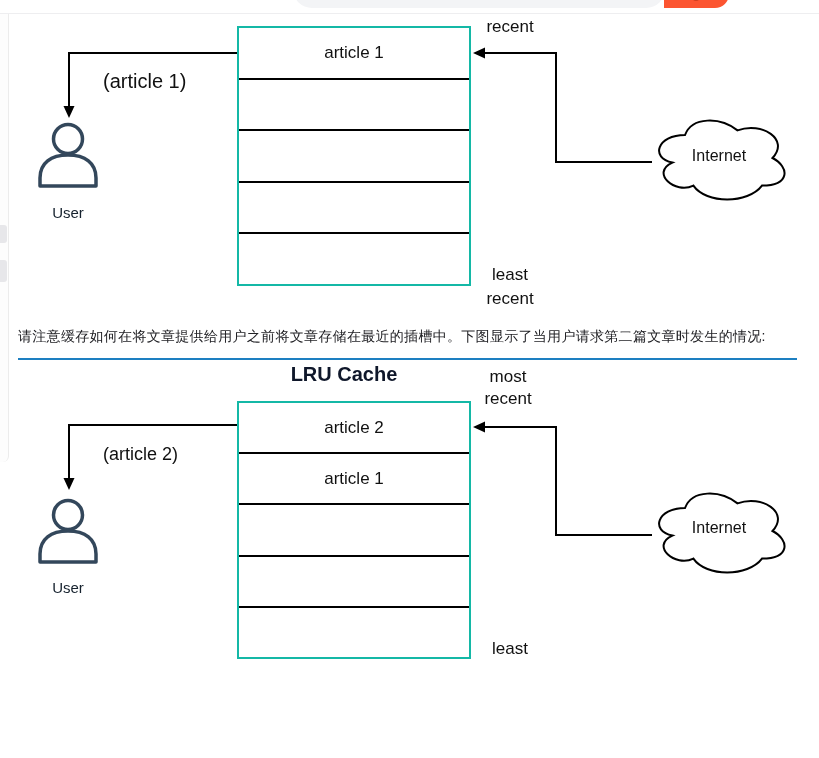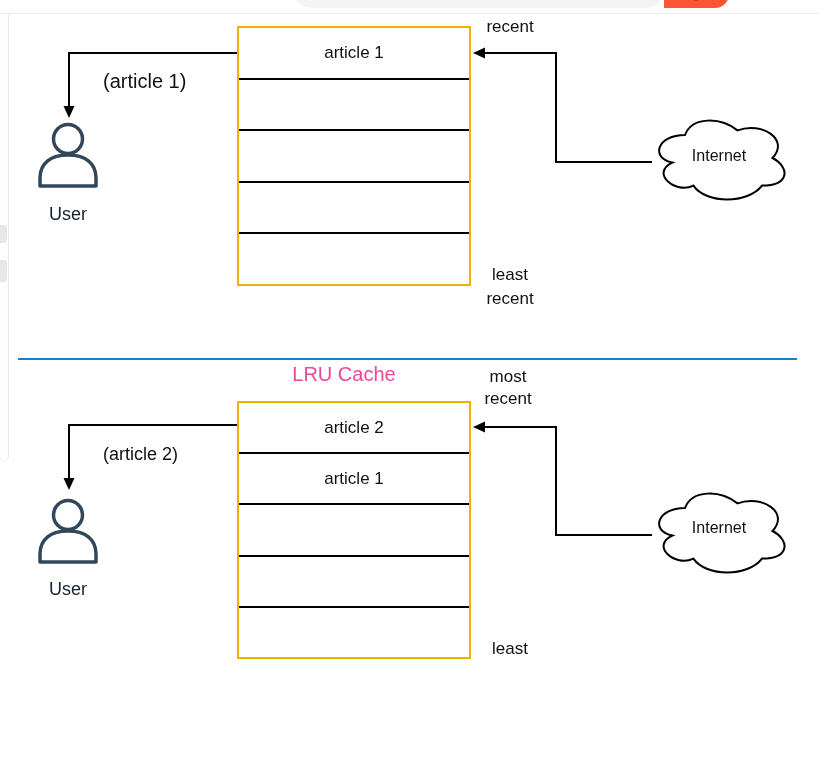--- a/index.html
+++ b/index.html
@@ -15,30 +15,30 @@
   .search-glyph{position:absolute;left:29px;top:28px;width:6px;height:4px;
                 background:rgba(120,20,0,.35);border-radius:50%;}
   .header-divider{position:absolute;left:0;top:13px;width:819px;height:1px;background:#eeeef0;}
 
   
   .gutter{position:absolute;left:0;top:14px;width:8px;height:448px;background:#fdfdfd;
           border-right:1px solid #ececec;border-bottom-right-radius:6px;}
   .chip{position:absolute;background:#e7e7ea;border-radius:0 3px 3px 0;}
 
   
-  .table{position:absolute;border:2px solid #eab308;background:#fff;display:flex;
+  .table{position:absolute;border:2px solid #14b8a6;background:#fff;display:flex;
          flex-direction:column;box-sizing:border-box;}
   .slot{flex:1;border-top:2px solid #000;display:flex;align-items:center;justify-content:center;
         font-size:17px;color:#111;}
   .slot:first-child{border-top:none;}
 
   .dlabel{position:absolute;color:#111;font-size:17px;white-space:nowrap;}
   .side-label{position:absolute;width:64px;text-align:center;font-size:17px;color:#111;}
-  .lru-title{position:absolute;font-size:20px;font-weight:normal;color:#ec4899;text-align:center;}
-  .user-label{position:absolute;width:60px;text-align:center;font-size:18px;color:#16222e;}
+  .lru-title{position:absolute;font-size:20px;font-weight:bold;color:#0f172a;text-align:center;}
+  .user-label{position:absolute;width:60px;text-align:center;font-size:15px;color:#16222e;}
   .cloud-label{position:absolute;width:100px;text-align:center;font-size:16px;color:#111;}
 
   .divider{position:absolute;left:18px;width:779px;height:2px;background:#1d7fc1;}
   .para{position:absolute;left:18px;font-size:14px;color:#222226;letter-spacing:.3px;
         white-space:nowrap;}
   .watermark{position:absolute;left:633px;top:727px;font-size:21px;color:#b7bac1;
              letter-spacing:.5px;white-space:nowrap;}
   svg{display:block;}
 </style>
 </head>
@@ -123,20 +123,21 @@
 
   <div class="user-label" style="left:38px;top:204px">User</div>
 
   <div class="cloud-label" style="left:669px;top:147px">Internet</div>
 
   <div class="side-label" style="left:478px;top:263px;line-height:24px">
     <div>least</div>
     <div>recent</div>
   </div>
 
+  <div class="para" style="top:328px">请注意缓存如何在将文章提供给用户之前将文章存储在最近的插槽中。下图显示了当用户请求第二篇文章时发生的情况:</div>
   <div class="divider" style="top:358px"></div>
 
   <div class="lru-title" style="left:227px;top:363px;width:234px">LRU Cache</div>
 
   <div class="side-label" style="left:476px;top:366px;line-height:22px">
     <div>most</div>
     <div>recent</div>
   </div>
 
   <div class="table" style="left:237px;top:401px;width:234px;height:258px">

